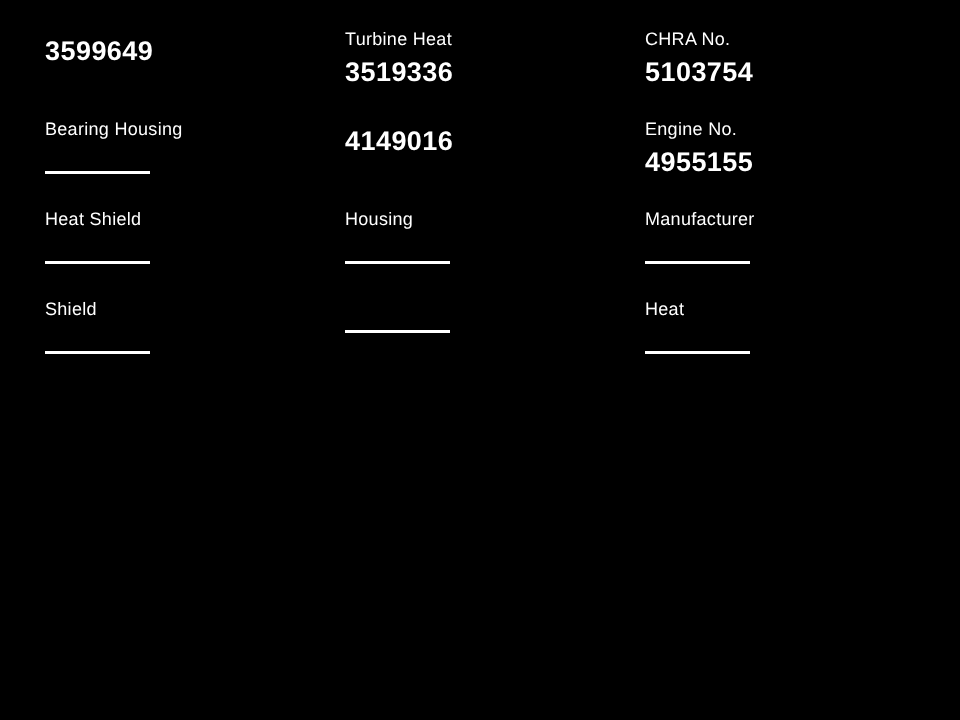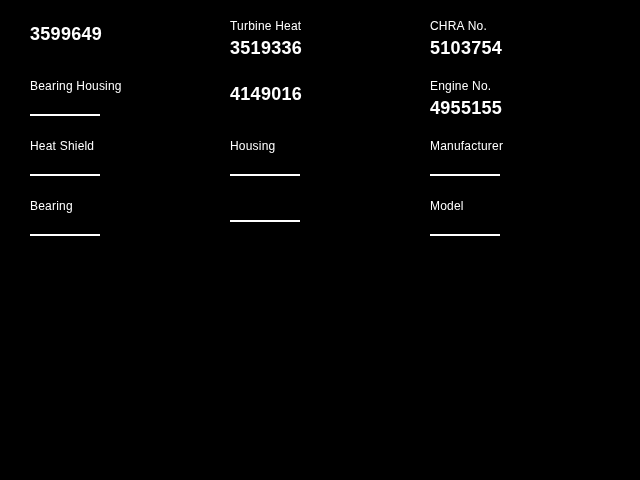--- a/index.html
+++ b/index.html
@@ -115,35 +115,35 @@
 
   <div class="field-cell">
     <div class="field-label">Manufacturer</div>
     <div class="value-area">
       <span class="field-value"></span>
       <span class="field-blank"></span>
     </div>
   </div>
 
   <div class="field-cell">
-    <div class="field-label">Bearing</div>
+    <div class="field-label">Shield</div>
     <div class="value-area">
       <span class="field-value"></span>
       <span class="field-blank"></span>
     </div>
   </div>
 
   <div class="field-cell">
     <div class="value-area">
       <span class="field-value"></span>
       <span class="field-blank"></span>
     </div>
   </div>
 
   <div class="field-cell">
-    <div class="field-label">Model</div>
+    <div class="field-label">Heat</div>
     <div class="value-area">
       <span class="field-value"></span>
       <span class="field-blank"></span>
     </div>
   </div>
 
 </div>
 
 </body></html>

